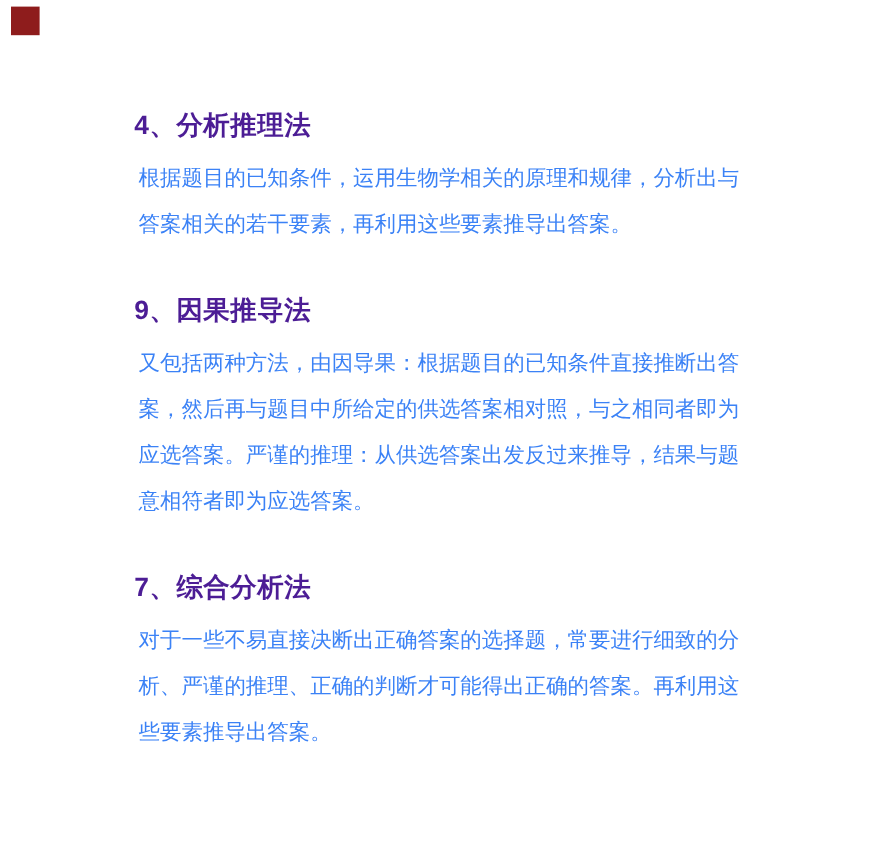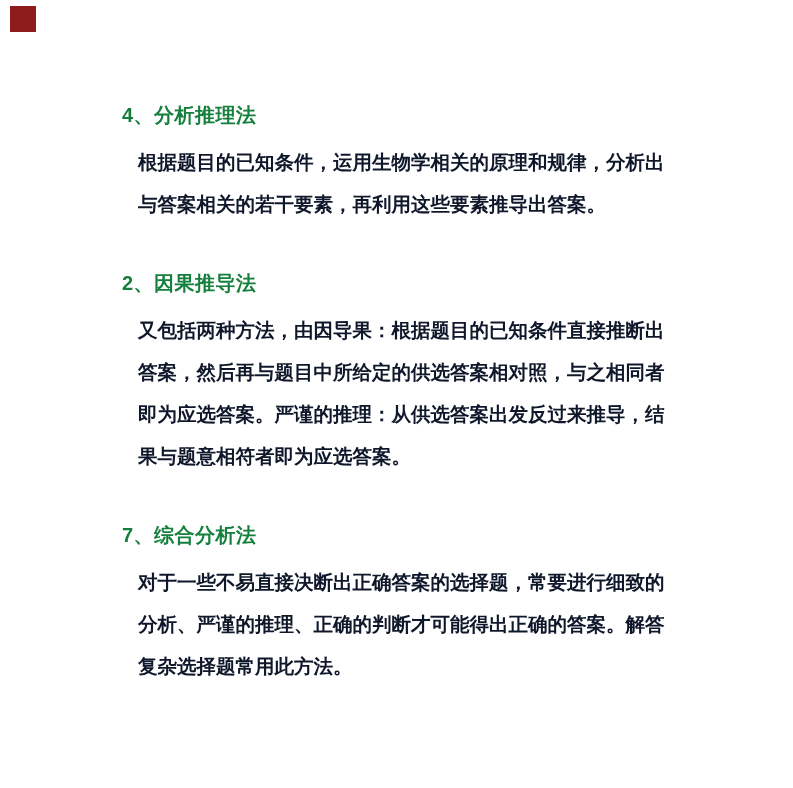--- a/index.html
+++ b/index.html
@@ -23,51 +23,51 @@
     background: #8e1c1c;
   }
   .content {
     position: absolute;
     left: 122px;
     top: 101px;
     width: 550px;
   }
   .sec-heading {
     margin: 0 0 12px 0;
-    font-size: 20px;
+    font-size: 24px;
     line-height: 28px;
     font-weight: 700;
-    color: #15803d;
+    color: #4c1d95;
     letter-spacing: 0.5px;
   }
   .sec-body {
-    margin: 0 0 44px 16px;
+    margin: 0 0 44px 4px;
     font-size: 19.5px;
     line-height: 42px;
-    font-weight: 700;
-    color: #0f172a;
+    font-weight: 400;
+    color: #3b82f6;
     text-align: left;
     word-break: normal;
     overflow-wrap: break-word;
   }
   section:last-child .sec-body {
     margin-bottom: 0;
   }
 </style>
 </head>
 <body>
 
 <div class="corner-marker"></div>
 
 <main class="content">
   <section>
     <h3 class="sec-heading">4、分析推理法</h3>
     <p class="sec-body">根据题目的已知条件，运用生物学相关的原理和规律，分析出与答案相关的若干要素，再利用这些要素推导出答案。</p>
   </section>
   <section>
-    <h3 class="sec-heading">2、因果推导法</h3>
+    <h3 class="sec-heading">9、因果推导法</h3>
     <p class="sec-body">又包括两种方法，由因导果：根据题目的已知条件直接推断出答案，然后再与题目中所给定的供选答案相对照，与之相同者即为应选答案。严谨的推理：从供选答案出发反过来推导，结果与题意相符者即为应选答案。</p>
   </section>
   <section>
     <h3 class="sec-heading">7、综合分析法</h3>
-    <p class="sec-body">对于一些不易直接决断出正确答案的选择题，常要进行细致的分析、严谨的推理、正确的判断才可能得出正确的答案。解答复杂选择题常用此方法。</p>
+    <p class="sec-body">对于一些不易直接决断出正确答案的选择题，常要进行细致的分析、严谨的推理、正确的判断才可能得出正确的答案。再利用这些要素推导出答案。</p>
   </section>
 </main>
 
 </body></html>

